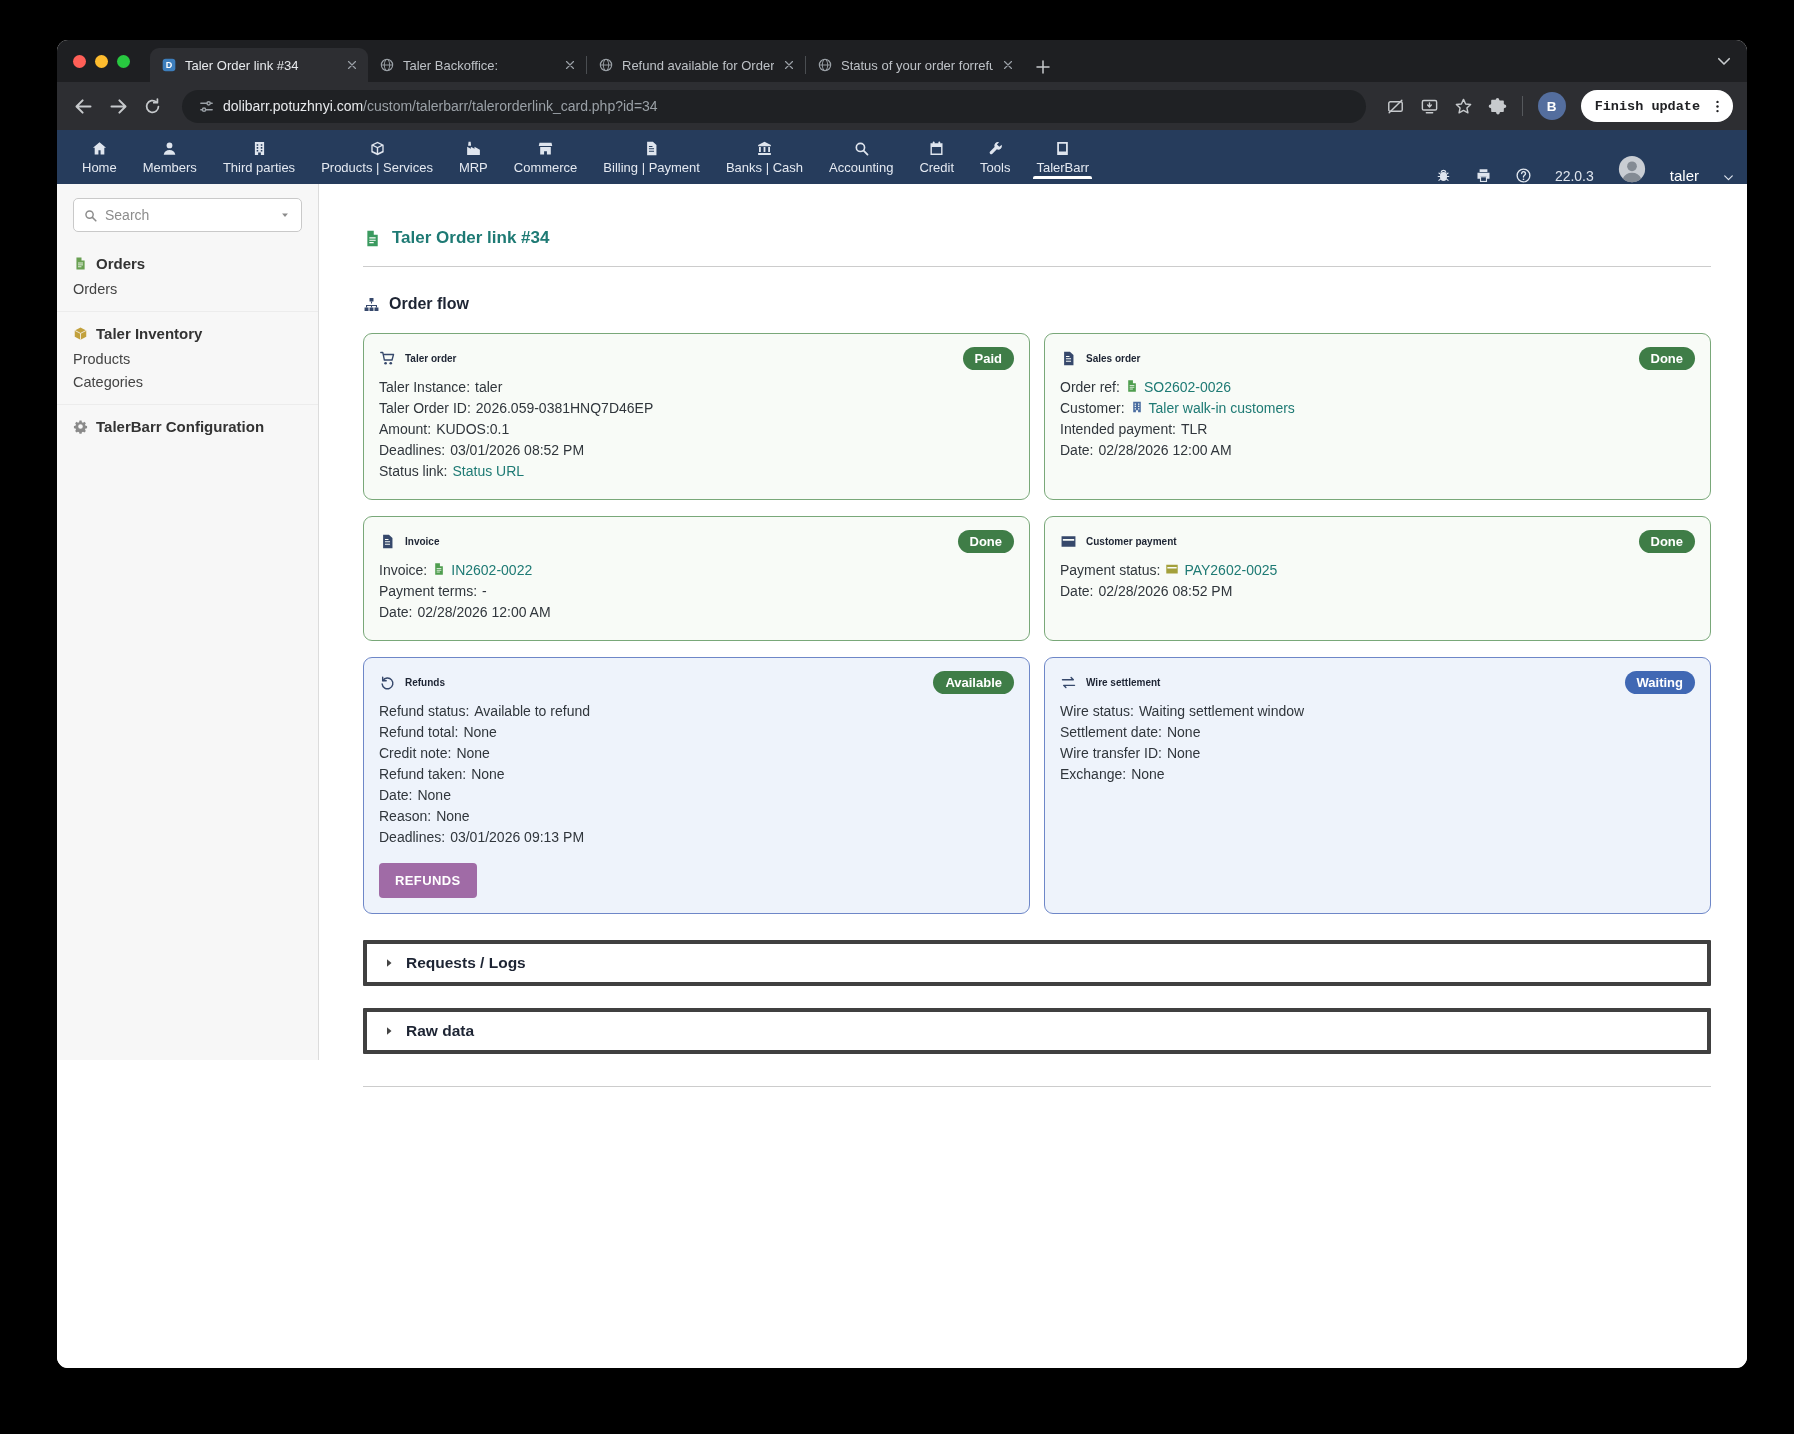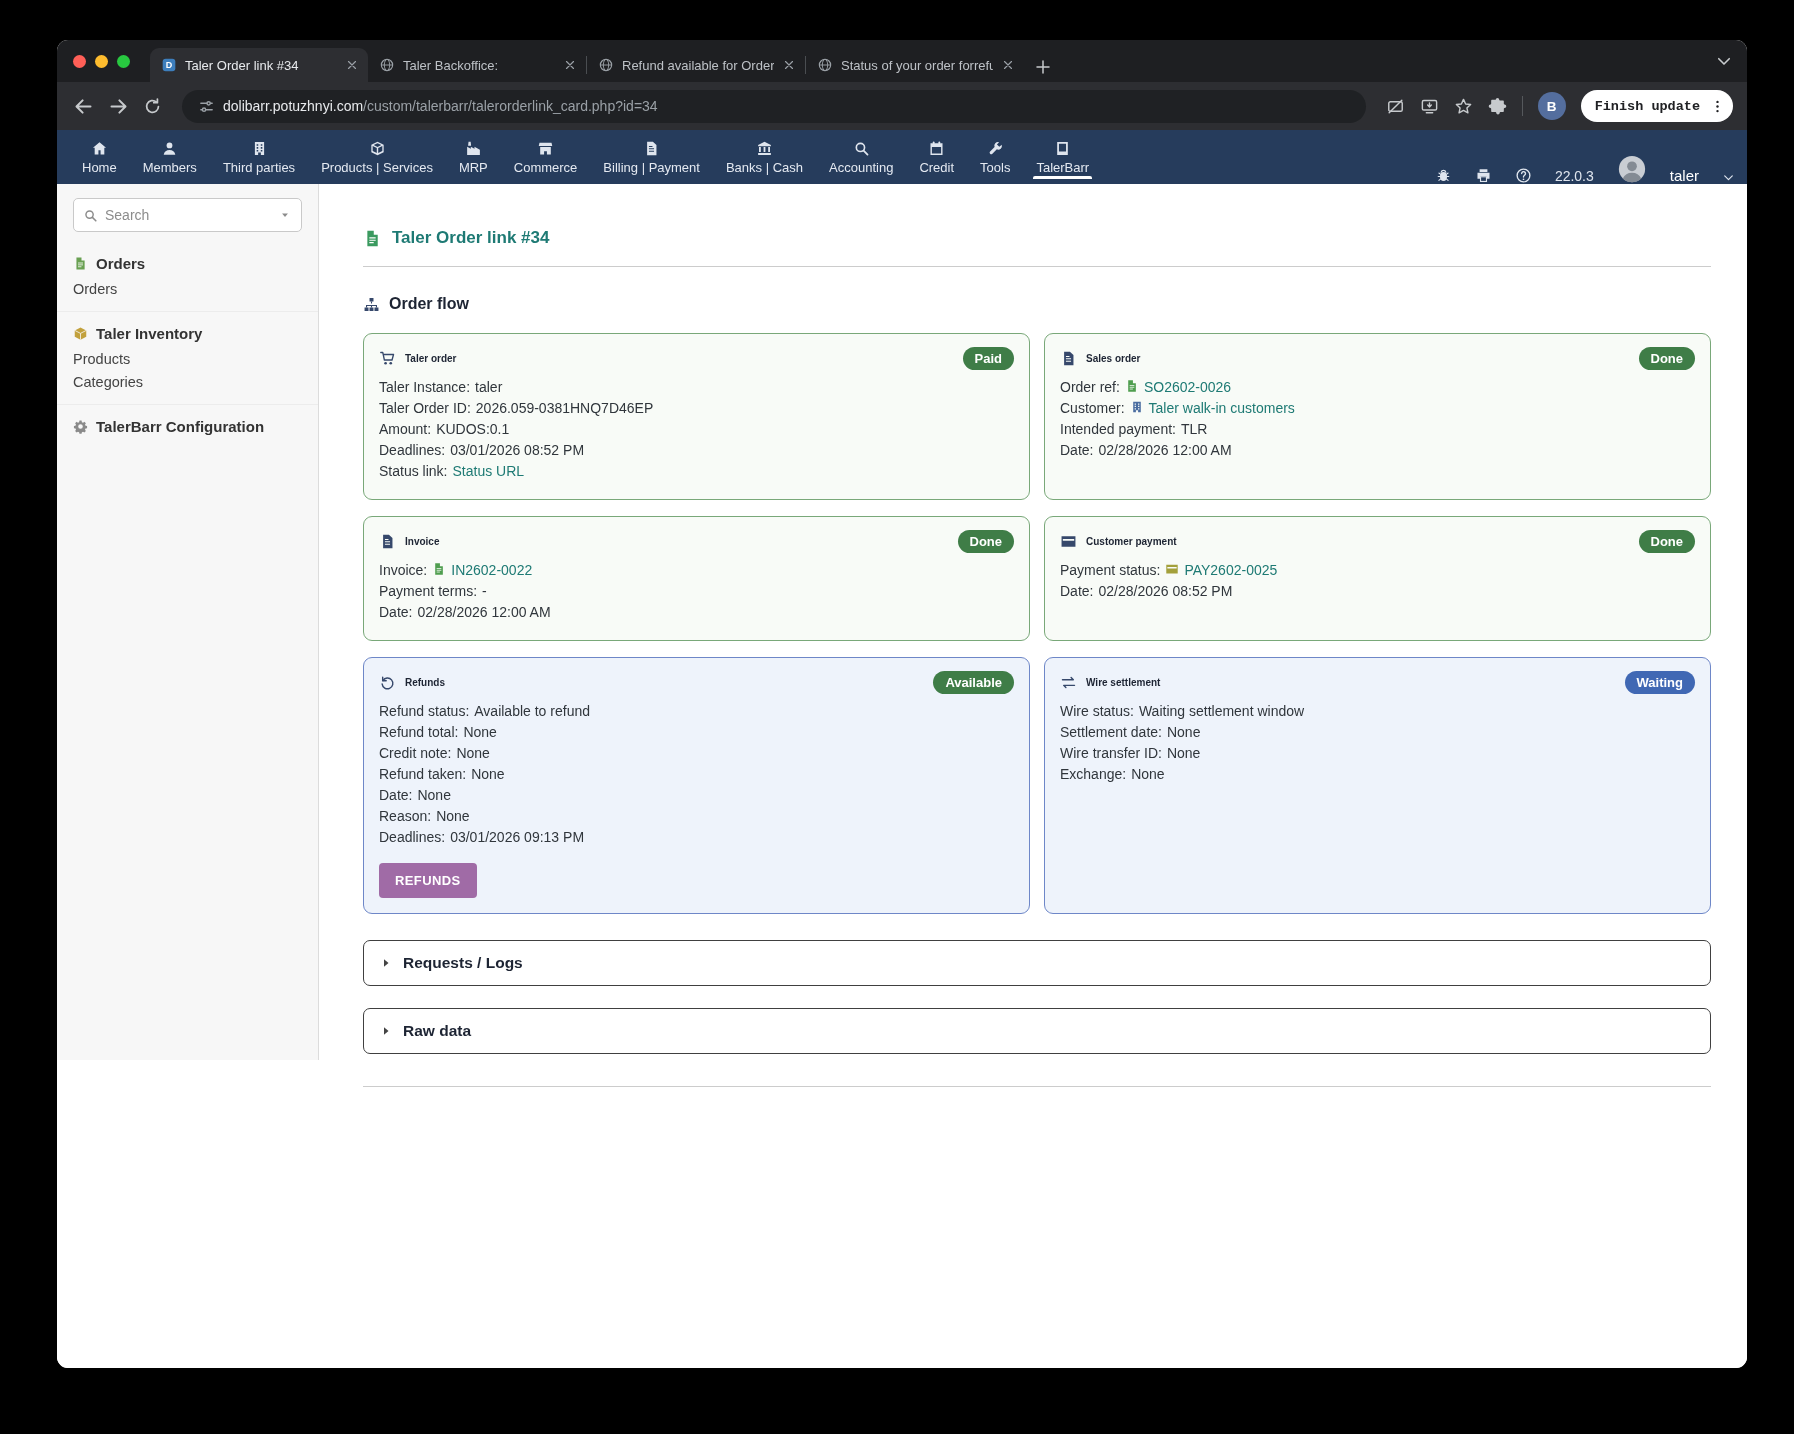--- a/index.html
+++ b/index.html
@@ -68,21 +68,21 @@
   .card{border:1.5px solid;border-radius:9px;padding:13px 15px 15px;display:flex;flex-direction:column;align-items:flex-start}
   .card-head{display:flex;align-items:center;gap:9px;margin-bottom:9px;width:100%}
   .card-title{font-size:10px;font-weight:bold;color:#1d2433}
   .badge{margin-left:auto;color:#fff;font-size:13px;font-weight:bold;padding:4px 12px;border-radius:13px}
   .cline{display:flex;align-items:flex-start;gap:5px;font-size:14px;color:#30363c;min-height:21px}
   .clbl{white-space:nowrap}
   .cval{white-space:nowrap}
   .cval.link{cursor:pointer}
   .refunds-btn{margin-top:13px;border:none;border-radius:4px;color:#fff;font-size:13px;font-weight:bold;letter-spacing:.4px;padding:10px 16px;font-family:inherit;cursor:pointer}
 
-  .collapsible{margin-top:22px;border:1px solid #404040;border-radius:7px;height:46px;display:flex;align-items:center;gap:11px;padding:0 16px;font-size:15.5px;font-weight:bold;color:#1d2433;cursor:pointer}
+  .collapsible{margin-top:22px;border:4px solid #404040;border-radius:1px;height:46px;display:flex;align-items:center;gap:11px;padding:0 16px;font-size:15.5px;font-weight:bold;color:#1d2433;cursor:pointer}
   .collapsible:first-of-type{margin-top:26px}
   .bottom-rule{border:none;border-top:1px solid #ccc;margin-top:32px}
 </style>
 </head>
 <body>
 
 <div class="window">
 
   <div class="tabstrip">
     <div class="traffic">

